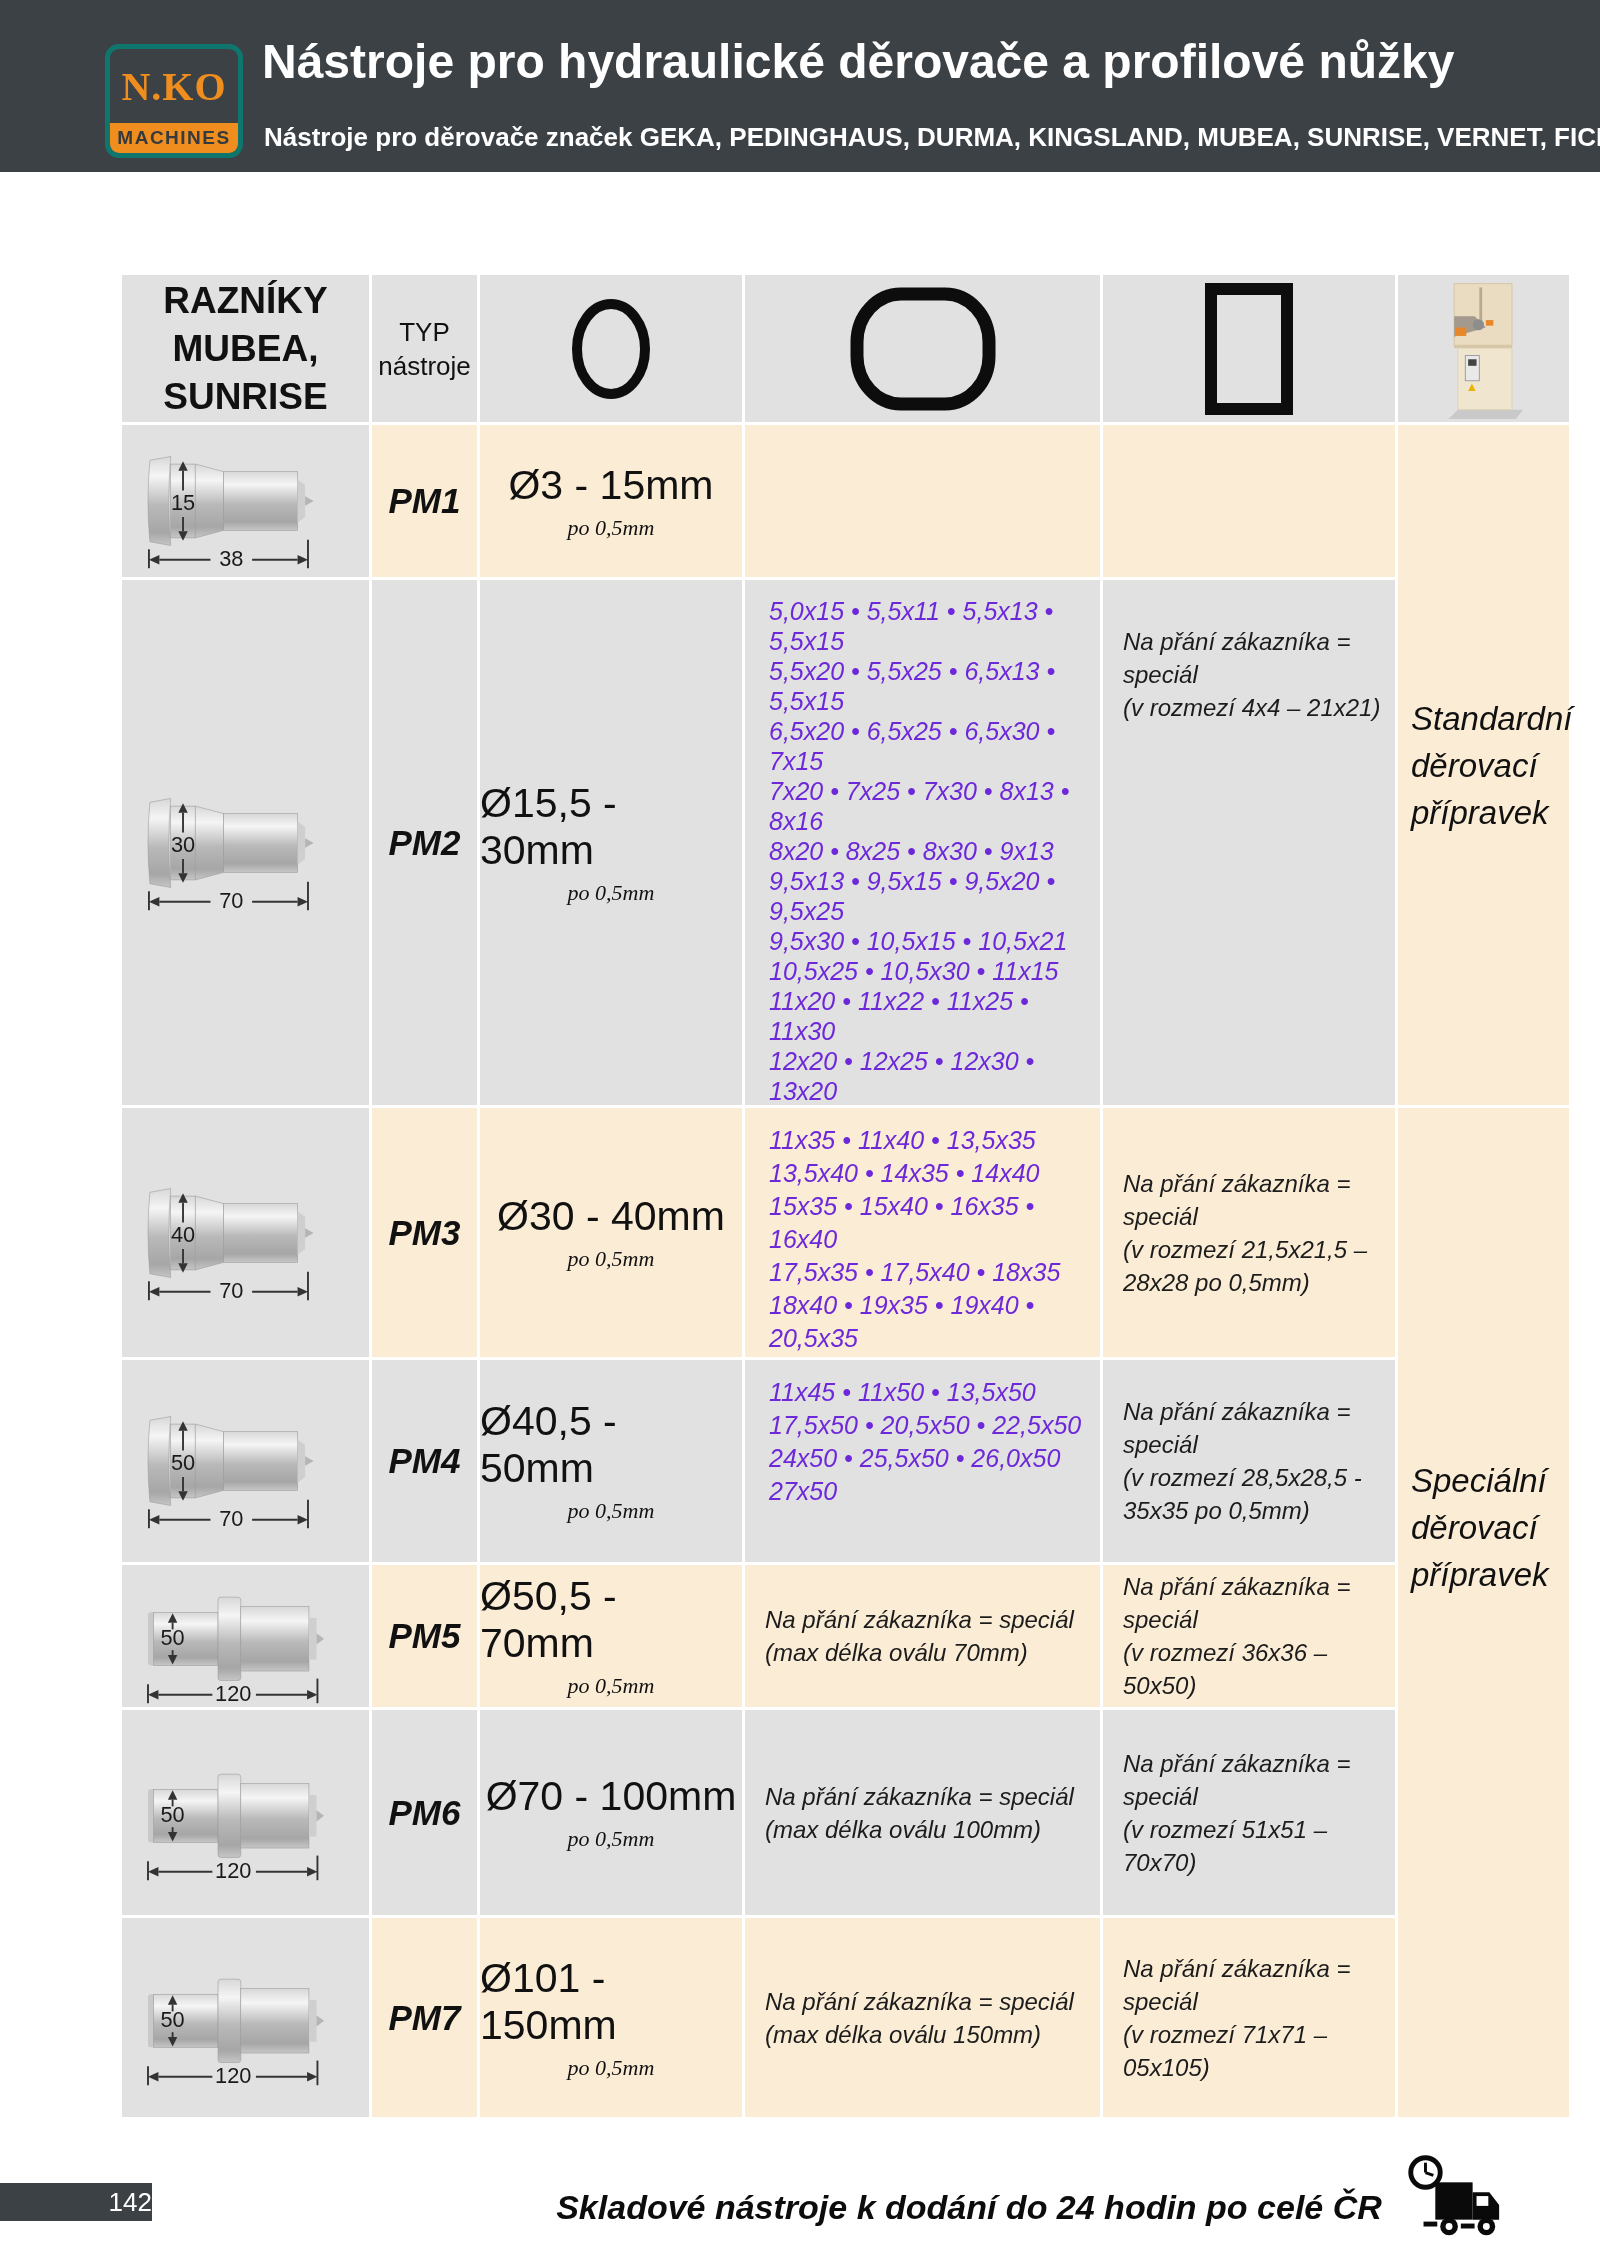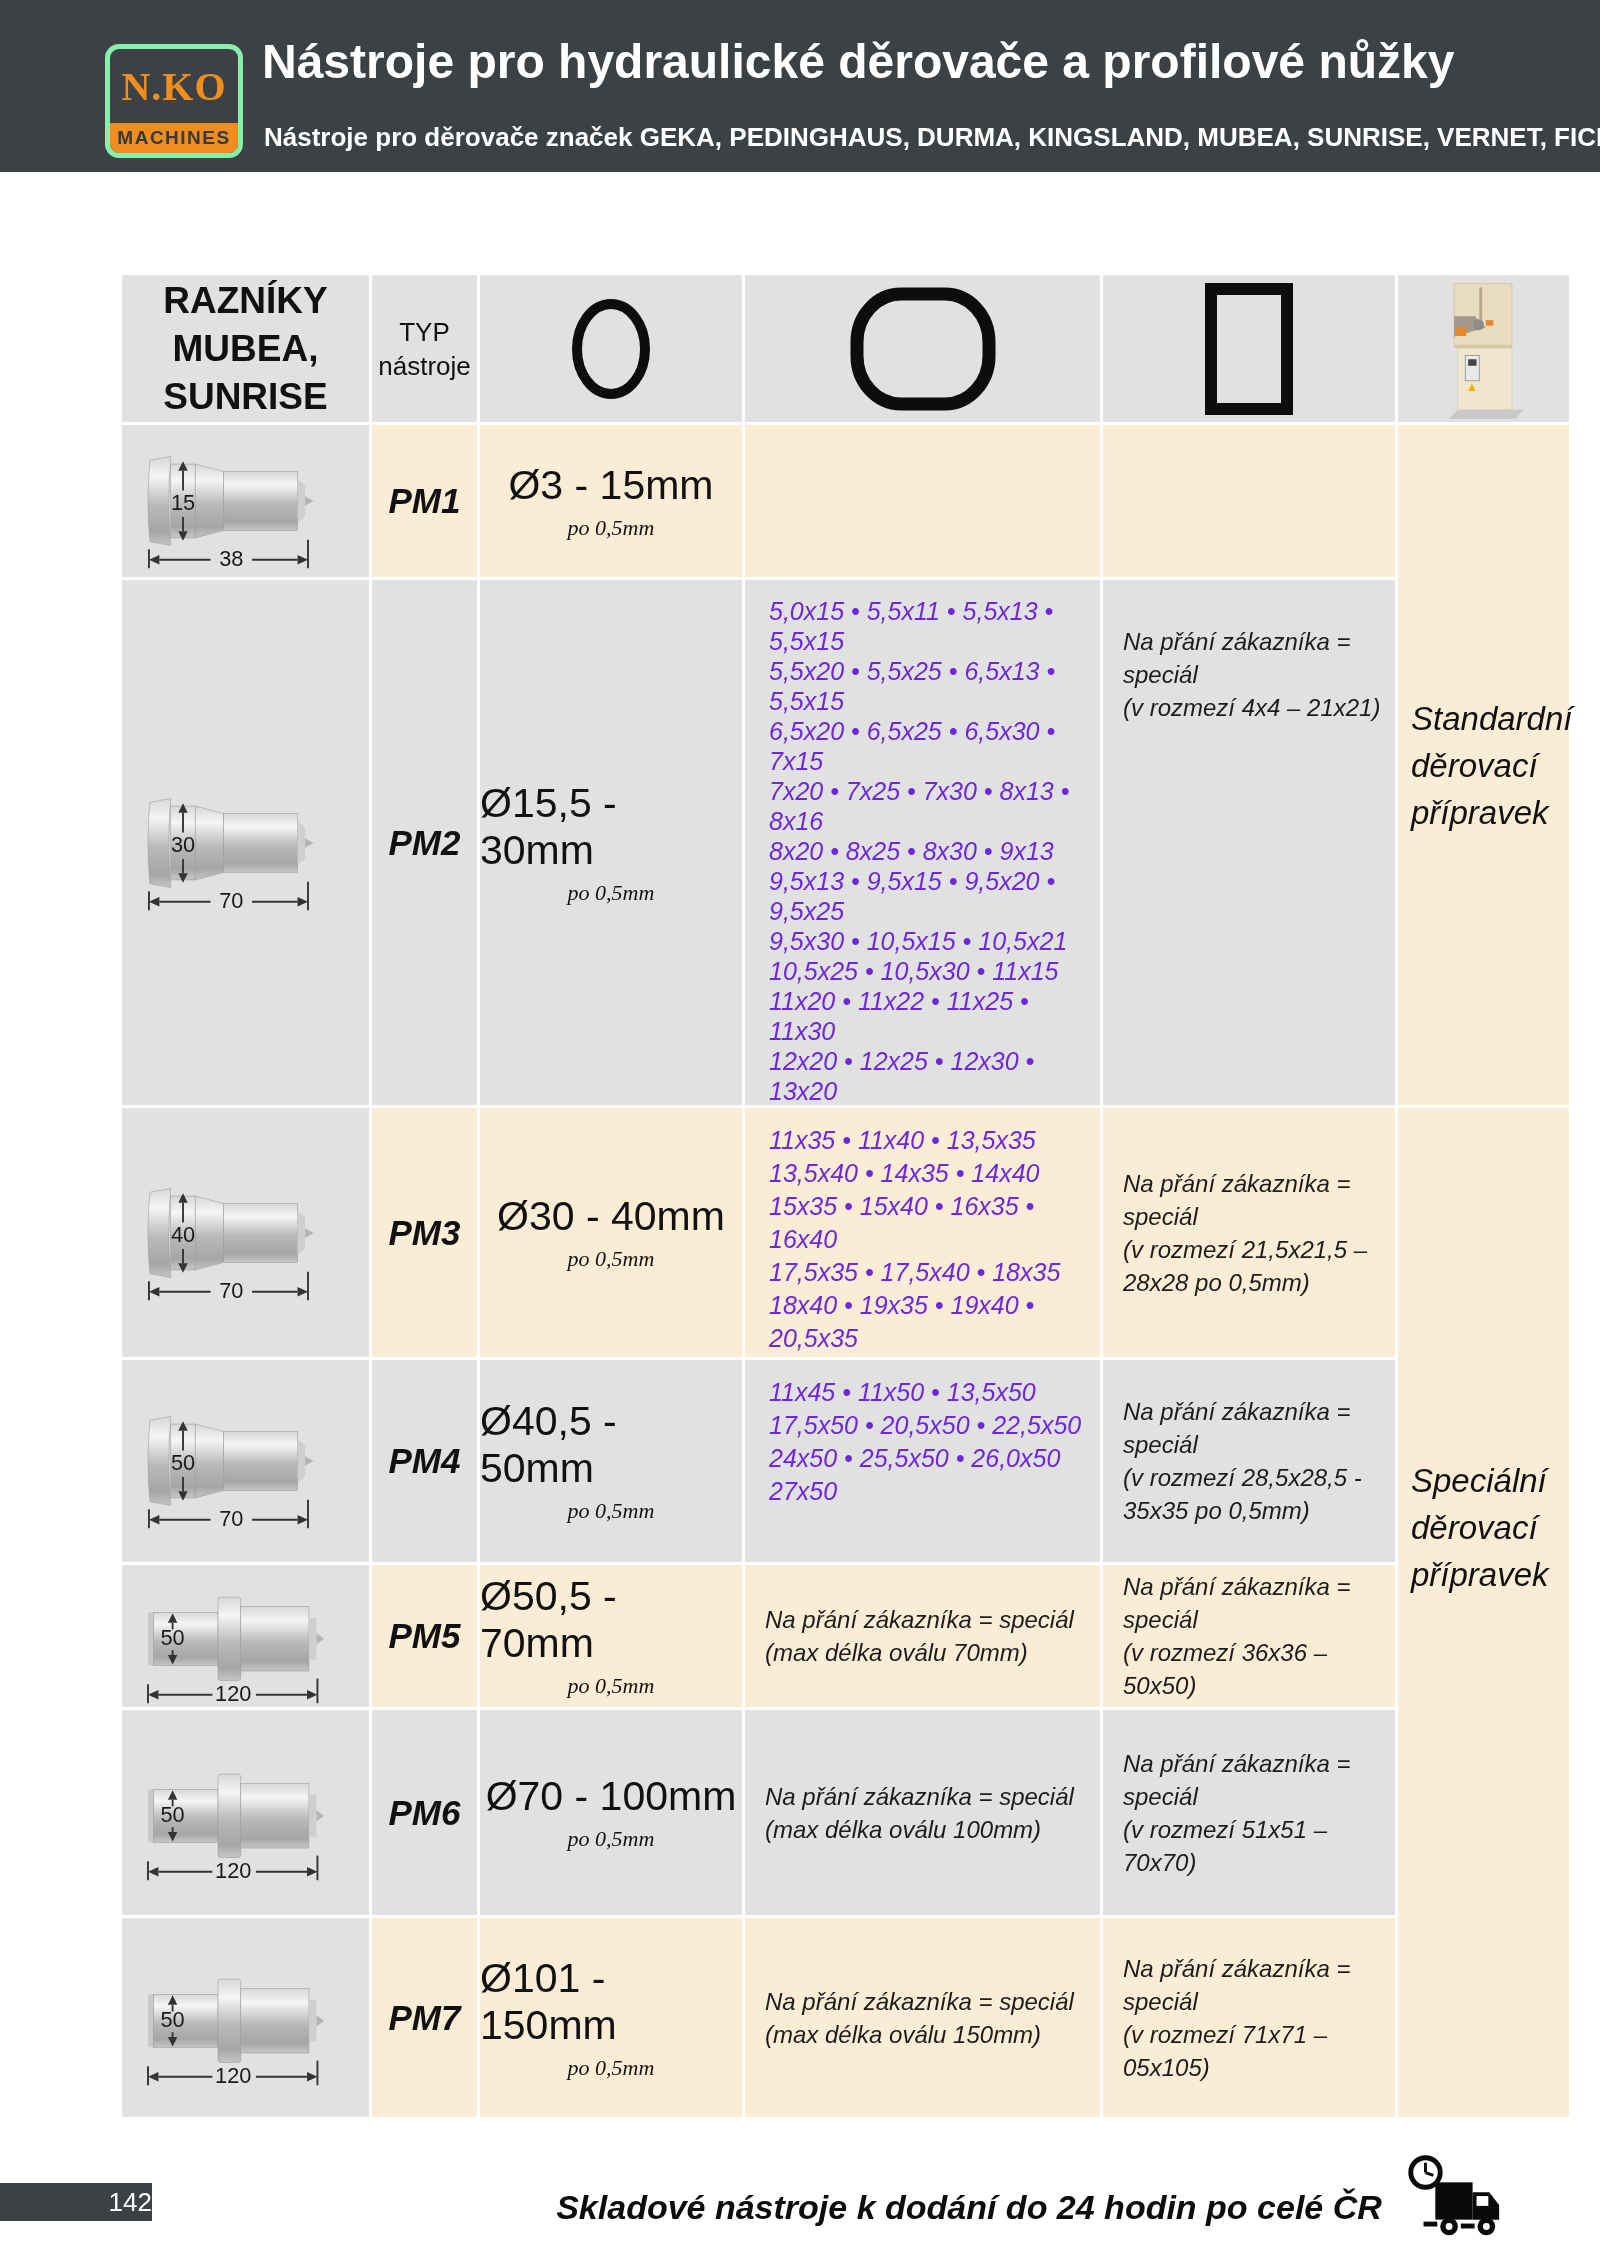--- a/index.html
+++ b/index.html
@@ -2,21 +2,21 @@
 <html><head>
 <meta charset="utf-8">
 <style>
   html,body{margin:0;padding:0;background:#ffffff;}
   .page{position:relative;width:1600px;height:2263px;background:#ffffff;
         font-family:"Liberation Sans","DejaVu Sans",sans-serif;overflow:hidden;}
 
   
   .masthead{position:absolute;left:0;top:0;width:1600px;height:172px;background:#3c4146;}
   .logo{position:absolute;left:105px;top:44px;width:138px;height:114px;
-        border:5px solid #86efac;border-radius:14px;overflow:hidden;
+        border:5px solid #0f766e;border-radius:14px;overflow:hidden;
         display:flex;flex-direction:column;background:#3c4146;box-sizing:border-box;}
   .logo-top{flex:1;display:flex;align-items:center;justify-content:center;
         font-family:"Liberation Serif","DejaVu Serif",serif;font-weight:bold;
         font-size:40px;color:#ef8d1f;letter-spacing:1px;}
   .logo-band{height:30px;background:#ef8d1f;color:#343a3e;font-weight:bold;
         font-size:19px;letter-spacing:1.5px;display:flex;align-items:center;justify-content:center;}
   .m-title{position:absolute;left:262px;top:34px;font-size:48px;font-weight:bold;color:#ffffff;white-space:nowrap;}
   .m-sub{position:absolute;left:264px;top:122px;font-size:26px;font-weight:bold;color:#ffffff;white-space:nowrap;}
 
   

